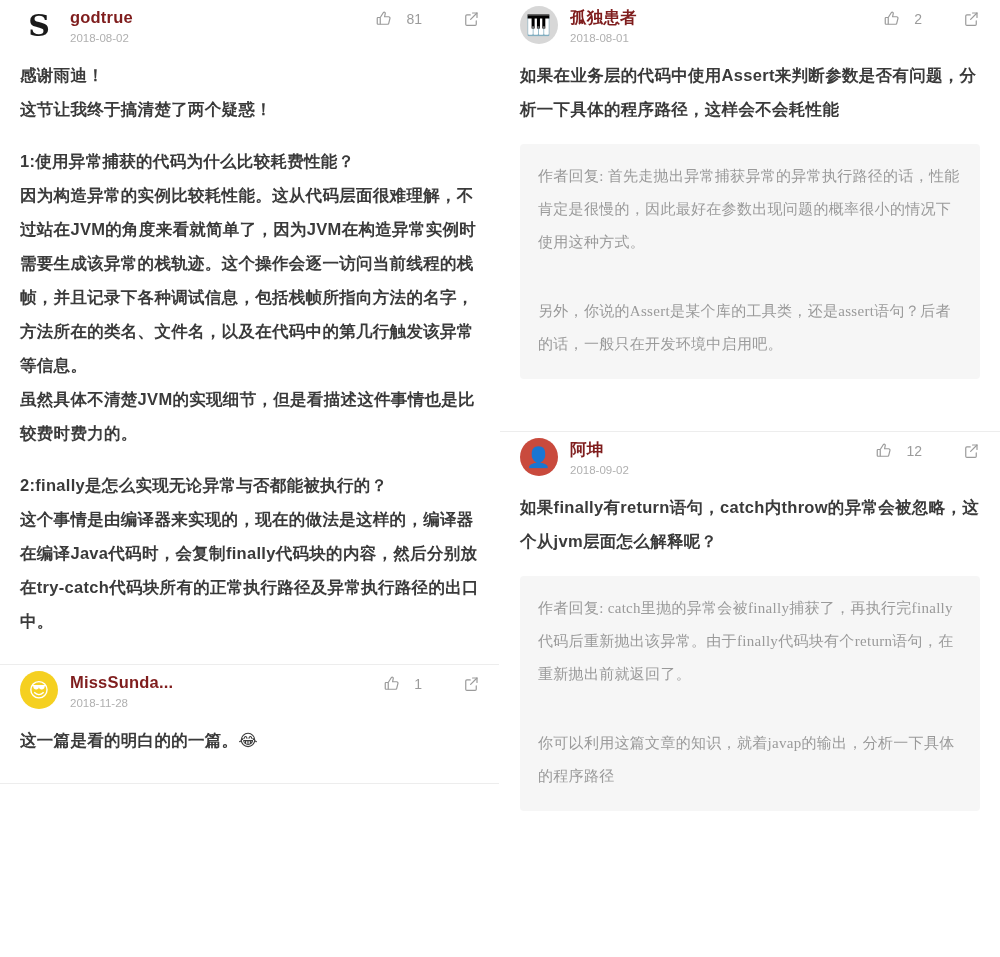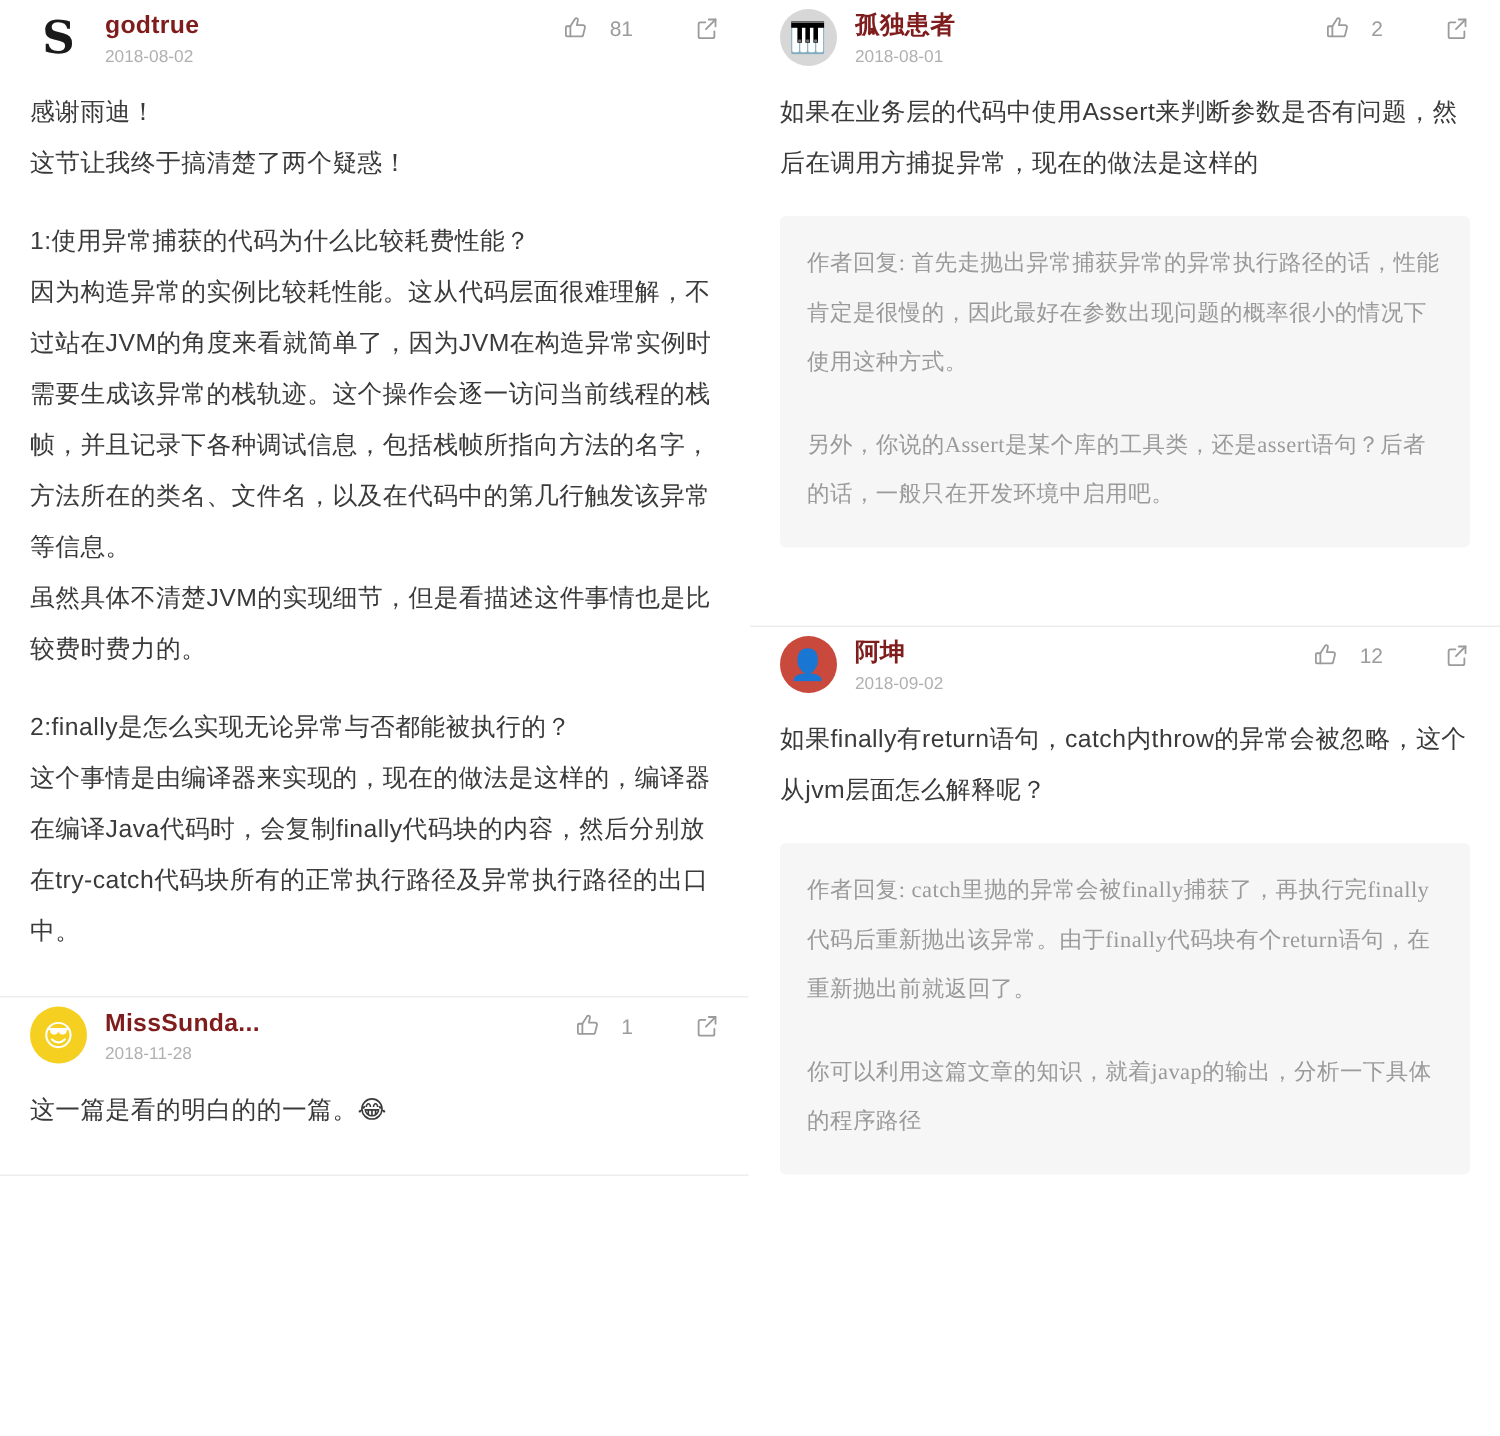--- a/index.html
+++ b/index.html
@@ -105,39 +105,40 @@
   .icon-share svg { display: block; }
 
   .ctext {
     font-size: 16.5px;
     line-height: 34px;
     color: #3a3a3a;
     letter-spacing: 0.3px;
     white-space: pre-wrap;
     word-break: break-word;
     padding-top: 4px;
+    font-weight: bold;
   }
   .ctext.small-gap { padding-top: 0px; }
 
   .reply-box {
     background: #f6f6f6;
     border-radius: 4px;
     padding: 16px 18px 18px 18px;
     margin-top: 18px;
   }
   .reply-text {
     font-size: 15px;
     line-height: 33px;
     color: #9a9a9a;
     letter-spacing: 0.3px;
     white-space: pre-wrap;
     word-break: break-word;
     font-family: Liberation Serif, serif;
   }
-  .reply-text + .reply-text { margin-top: 22px; }
+  .reply-text + .reply-text { margin-top: 36px; }
 
   .hr {
     height: 1px;
     background: #ededed;
     margin: 0 0 0 0;
   }
   .spacer-md { height: 26px; }
   .spacer-lg { height: 52px; }
 
   .emoji { font-family: "DejaVu Sans", sans-serif; }
@@ -257,21 +258,21 @@
             <span class="icon-share">
               <svg width="18" height="18" viewBox="0 0 24 24" fill="none" stroke="#9b9b9b" stroke-width="1.6" stroke-linecap="round" stroke-linejoin="round">
                   <path d="M14 4h6v6"></path>
                   <path d="M20 4l-8.5 8.5"></path>
                   <path d="M19 14.5V19a1.5 1.5 0 0 1-1.5 1.5h-11A1.5 1.5 0 0 1 5 19V8a1.5 1.5 0 0 1 1.5-1.5H11"></path>
                 </svg>
             </span>
           </div>
         </div>
       </div>
-      <div class="ctext">如果在业务层的代码中使用Assert来判断参数是否有问题，然后在调用方捕捉异常，现在的做法是这样的</div>
+      <div class="ctext">如果在业务层的代码中使用Assert来判断参数是否有问题，分析一下具体的程序路径，这样会不会耗性能</div>
       <div class="reply-box">
         <div class="reply-text">作者回复: 首先走抛出异常捕获异常的异常执行路径的话，性能肯定是很慢的，因此最好在参数出现问题的概率很小的情况下使用这种方式。</div>
         <div class="reply-text">另外，你说的Assert是某个库的工具类，还是assert语句？后者的话，一般只在开发环境中启用吧。</div>
       </div>
     </div>
 
     <div class="spacer-lg"></div>
     <div class="hr"></div>
 
     <div class="comment">

